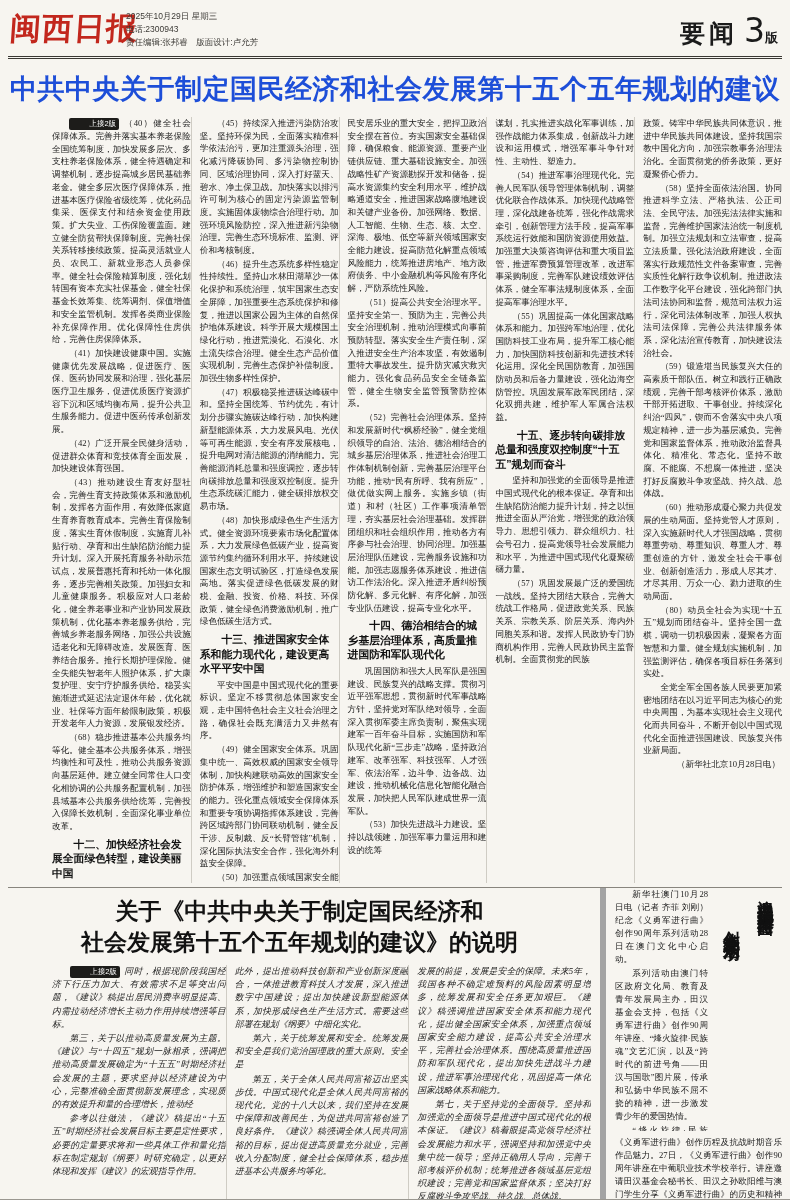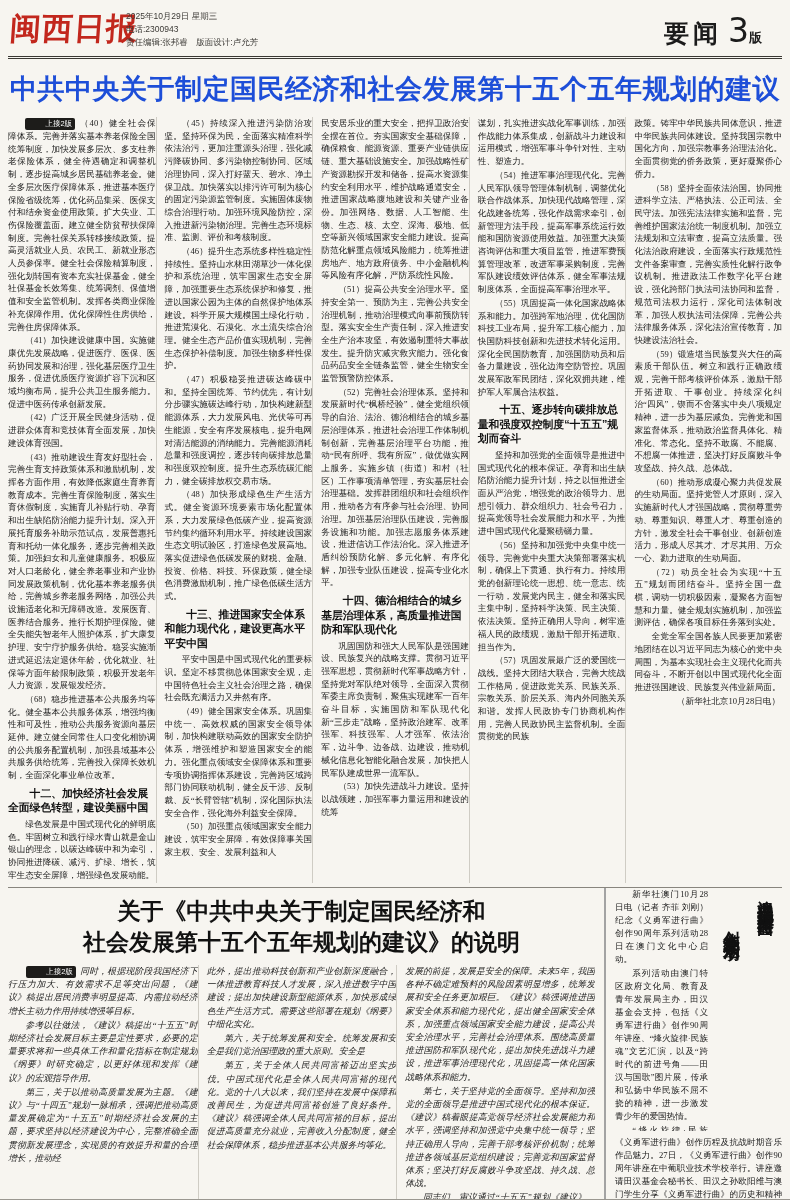--- a/index.html
+++ b/index.html
@@ -5,43 +5,43 @@
   html,body{margin:0;padding:0;background:#e8e6e1;}
   .page{width:790px;height:1200px;margin:0 auto;background:#f7f5f0;box-sizing:border-box;
         padding:4px 8px 0 8px;overflow:hidden;color:#1b1b1b;
         font-family:"Liberation Serif","DejaVu Serif",serif;border-bottom:1px solid #9a9790;}
   
   .masthead{position:relative;height:52px;border-bottom:3px double #3a3834;}
   .logo{position:absolute;left:2px;top:4px;font-size:31px;font-weight:bold;color:#c2271d;
         font-family:"DejaVu Serif",serif;transform:skewX(-4deg);letter-spacing:1px;}
   .mast-info{position:absolute;left:118px;top:6px;font-size:8.5px;line-height:13px;color:#3c3a36;
         font-family:"Liberation Sans",sans-serif;}
-  .mast-right{position:absolute;right:20px;bottom:6px;white-space:nowrap;}
+  .mast-right{position:absolute;right:4px;bottom:6px;white-space:nowrap;}
   .sec-label{font-size:25px;font-weight:900;font-family:"Liberation Sans",sans-serif;letter-spacing:4px;}
   .page-num{font-size:33px;font-weight:400;font-family:"DejaVu Sans",sans-serif;margin-left:6px;}
   .page-suffix{font-size:13px;font-weight:bold;}
   
   .main-headline{padding:12px 0 8px 0;text-align:center;font-size:27px;font-weight:900;
         letter-spacing:0.5px;font-family:"Liberation Sans","DejaVu Sans",sans-serif;color:#1d4ed8;}
   
   .cols{display:flex;height:766px;overflow:hidden;margin-top:2px;}
-  .col{flex:1 1 0;overflow:hidden;}
+  .col{flex:1 1 0;overflow:hidden;margin-left:44px;}
   .col + .col{border-left:1px solid #cfccc4;margin-left:0;padding-left:8px;}
   .para{margin:0 0 1px 0;font-size:8.6px;line-height:12.7px;text-align:justify;text-indent:2em;}
   .para.noind{text-indent:0;}
   .para.dateline{text-align:right;text-indent:0;padding-right:2px;}
   .subhead{font-family:"Liberation Sans","DejaVu Sans",sans-serif;font-weight:bold;
         font-size:10.8px;line-height:14.5px;margin:4px 0 3px 0;text-indent:2em;color:#111;}
   .badge{display:inline-block;background:#1d1c1a;color:#fff;font-size:7.5px;line-height:10px;
         padding:1px 3px;border-radius:2px;margin-right:4px;
         font-family:"Liberation Sans",sans-serif;font-style:normal;}
   
   .mid-rule{border-top:1px solid #88857e;margin-top:4px;}
   .bottom{display:flex;height:312px;overflow:hidden;}
-  .explain{width:598px;flex:0 0 auto;border-right:2px solid #a3a3a3;padding-right:9px;box-sizing:border-box;}
+  .explain{width:598px;flex:0 0 auto;border-right:6px solid #a3a3a3;padding-right:9px;box-sizing:border-box;}
   .explain-title{text-align:center;font-size:23px;line-height:31px;font-weight:900;
         font-family:"Liberation Sans","DejaVu Sans",sans-serif;margin:8px 0 7px 0;color:#111;}
   .exp-cols{display:flex;height:242px;overflow:hidden;}
   .exp-cols .col + .col{border-left:1px solid #cfccc4;}
   .explain .para{font-style:italic;font-size:8.8px;line-height:13.2px;}
   
   .macau{flex:1 1 auto;padding-left:9px;overflow:hidden;}
   .macau-top{display:flex;height:243px;overflow:hidden;}
   .macau-body{width:93px;flex:0 0 auto;overflow:hidden;}
   .macau .para{font-size:8.6px;line-height:13px;}
@@ -98,48 +98,47 @@
         <div class="subhead">十四、德治相结合的城乡基层治理体系，高质量推进国防和军队现代化</div>
         <p class="para">巩固国防和强大人民军队是强国建设、民族复兴的战略支撑。贯彻习近平强军思想，贯彻新时代军事战略方针，坚持党对军队绝对领导，全面深入贯彻军委主席负责制，聚焦实现建军一百年奋斗目标，实施国防和军队现代化新“三步走”战略，坚持政治建军、改革强军、科技强军、人才强军、依法治军，边斗争、边备战、边建设，推动机械化信息化智能化融合发展，加快把人民军队建成世界一流军队。</p>
         <p class="para">（53）加快先进战斗力建设。坚持以战领建，加强军事力量运用和建设的统筹</p>
       </div>
     <div class="col">
         <p class="para noind">谋划，扎实推进实战化军事训练，加强作战能力体系集成，创新战斗力建设和运用模式，增强军事斗争针对性、主动性、塑造力。</p>
         <p class="para">（54）推进军事治理现代化。完善人民军队领导管理体制机制，调整优化联合作战体系。加快现代战略管理，深化战建备统筹，强化作战需求牵引，创新管理方法手段，提高军事系统运行效能和国防资源使用效益。加强重大决策咨询评估和重大项目监管，推进军费预算管理改革，改进军事采购制度，完善军队建设绩效评估体系，健全军事法规制度体系，全面提高军事治理水平。</p>
         <p class="para">（55）巩固提高一体化国家战略体系和能力。加强跨军地治理，优化国防科技工业布局，提升军工核心能力，加快国防科技创新和先进技术转化运用。深化全民国防教育，加强国防动员和后备力量建设，强化边海空防管控。巩固发展军政军民团结，深化双拥共建，维护军人军属合法权益。</p>
         <div class="subhead">十五、逐步转向碳排放总量和强度双控制度“十五五”规划而奋斗</div>
         <p class="para">坚持和加强党的全面领导是推进中国式现代化的根本保证。孕育和出生缺陷防治能力提升计划，持之以恒推进全面从严治党，增强党的政治领导力、思想引领力、群众组织力、社会号召力，提高党领导社会发展能力和水平，为推进中国式现代化凝聚磅礴力量。</p>
-        <p class="para">（56）坚持和加强党中央集中统一领导。完善党中央重大决策部署落实机制，确保上下贯通、执行有力。持续用党的创新理论统一思想、统一意志、统一行动，发展党内民主，健全和落实民主集中制，坚持科学决策、民主决策、依法决策。坚持正确用人导向，树牢造福人民的政绩观，激励干部开拓进取、担当作为。</p>
         <p class="para">（57）巩固发展最广泛的爱国统一战线。坚持大团结大联合，完善大统战工作格局，促进政党关系、民族关系、宗教关系、阶层关系、海内外同胞关系和谐。发挥人民政协专门协商机构作用，完善人民政协民主监督机制。全面贯彻党的民族</p>
       </div>
     <div class="col">
         <p class="para noind">政策。铸牢中华民族共同体意识，推进中华民族共同体建设。坚持我国宗教中国化方向，加强宗教事务治理法治化。全面贯彻党的侨务政策，更好凝聚侨心侨力。</p>
         <p class="para">（58）坚持全面依法治国。协同推进科学立法、严格执法、公正司法、全民守法。加强宪法法律实施和监督，完善维护国家法治统一制度机制。加强立法规划和立法审查，提高立法质量。强化法治政府建设，全面落实行政规范性文件备案审查，完善实质性化解行政争议机制。推进政法工作数字化平台建设，强化跨部门执法司法协同和监督，规范司法权力运行，深化司法体制改革，加强人权执法司法保障，完善公共法律服务体系，深化法治宣传教育，加快建设法治社会。</p>
         <p class="para">（59）锻造堪当民族复兴大任的高素质干部队伍。树立和践行正确政绩观，完善干部考核评价体系，激励干部开拓进取、干事创业。持续深化纠治“四风”，锲而不舍落实中央八项规定精神，进一步为基层减负。完善党和国家监督体系，推动政治监督具体化、精准化、常态化。坚持不敢腐、不能腐、不想腐一体推进，坚决打好反腐败斗争攻坚战、持久战、总体战。</p>
         <p class="para">（60）推动形成凝心聚力共促发展的生动局面。坚持党管人才原则，深入实施新时代人才强国战略，贯彻尊重劳动、尊重知识、尊重人才、尊重创造的方针，激发全社会干事创业、创新创造活力，形成人尽其才、才尽其用、万众一心、勠力进取的生动局面。</p>
-        <p class="para">（72）动员全社会为实现“十五五”规划而团结奋斗。坚持全国一盘棋，调动一切积极因素，凝聚各方面智慧和力量。健全规划实施机制，加强监测评估，确保各项目标任务落到实处。</p>
+        <p class="para">（80）动员全社会为实现“十五五”规划而团结奋斗。坚持全国一盘棋，调动一切积极因素，凝聚各方面智慧和力量。健全规划实施机制，加强监测评估，确保各项目标任务落到实处。</p>
         <p class="para">全党全军全国各族人民要更加紧密地团结在以习近平同志为核心的党中央周围，为基本实现社会主义现代化而共同奋斗，不断开创以中国式现代化全面推进强国建设、民族复兴伟业新局面。</p>
         <p class="para dateline">（新华社北京10月28日电）</p>
       </div>
   </div>
 
   <div class="mid-rule"></div>
 
   <div class="bottom">
 
     <div class="explain">
       <div class="explain-title">
         <div>关于《中共中央关于制定国民经济和</div>
         <div>社会发展第十五个五年规划的建议》的说明</div>
       </div>
       <div class="exp-cols">
         <div class="col">
             <p class="para"><span class="badge">上接2版</span>同时，根据现阶段我国经济下行压力加大、有效需求不足等突出问题，《建议》稿提出居民消费率明显提高、内需拉动经济增长主动力作用持续增强等目标。</p>
+            <p class="para">第三，关于以推动高质量发展为主题。《建议》与“十四五”规划一脉相承，强调把推动高质量发展确定为“十五五”时期经济社会发展的主题，要求坚持以经济建设为中心，完整准确全面贯彻新发展理念，实现质的有效提升和量的合理增长，推动经</p>
             <p class="para">参考以往做法，《建议》稿提出“十五五”时期经济社会发展目标主要是定性要求，必要的定量要求将和一些具体工作和量化指标在制定规划《纲要》时研究确定，以更好体现和发挥《建议》的宏观指导作用。</p>
-            <p class="para">第三，关于以推动高质量发展为主题。《建议》与“十四五”规划一脉相承，强调把推动高质量发展确定为“十五五”时期经济社会发展的主题，要求坚持以经济建设为中心，完整准确全面贯彻新发展理念，实现质的有效提升和量的合理增长，推动经</p>
           </div>
         <div class="col">
             <p class="para noind">此外，提出推动科技创新和产业创新深度融合，一体推进教育科技人才发展，深入推进数字中国建设；提出加快建设新型能源体系，加快形成绿色生产生活方式。需要这些部署在规划《纲要》中细化实化。</p>
             <p class="para">第六，关于统筹发展和安全。统筹发展和安全是我们党治国理政的重大原则。安全是</p>
             <p class="para">第五，关于全体人民共同富裕迈出坚实步伐。中国式现代化是全体人民共同富裕的现代化。党的十八大以来，我们坚持在发展中保障和改善民生，为促进共同富裕创造了良好条件。《建议》稿强调全体人民共同富裕的目标，提出促进高质量充分就业，完善收入分配制度，健全社会保障体系，稳步推进基本公共服务均等化。</p>
           </div>
         <div class="col">
             <p class="para noind">发展的前提，发展是安全的保障。未来5年，我国各种不确定难预料的风险因素明显增多，统筹发展和安全任务更加艰巨。《建议》稿强调推进国家安全体系和能力现代化，提出健全国家安全体系，加强重点领域国家安全能力建设，提高公共安全治理水平，完善社会治理体系。围绕高质量推进国防和军队现代化，提出加快先进战斗力建设，推进军事治理现代化，巩固提高一体化国家战略体系和能力。</p>
             <p class="para">第七，关于坚持党的全面领导。坚持和加强党的全面领导是推进中国式现代化的根本保证。《建议》稿着眼提高党领导经济社会发展能力和水平，强调坚持和加强党中央集中统一领导；坚持正确用人导向，完善干部考核评价机制；统筹推进各领域基层党组织建设；完善党和国家监督体系；坚决打好反腐败斗争攻坚战、持久战、总体战。</p>
             <p class="para">同志们，审议通过“十五五”规划《建议》，是这次全会的主要任务。大家要认真思考、深入讨论，提出建设性的意见和建议，共同把这次全会开好，把《建议》修改好。</p>

